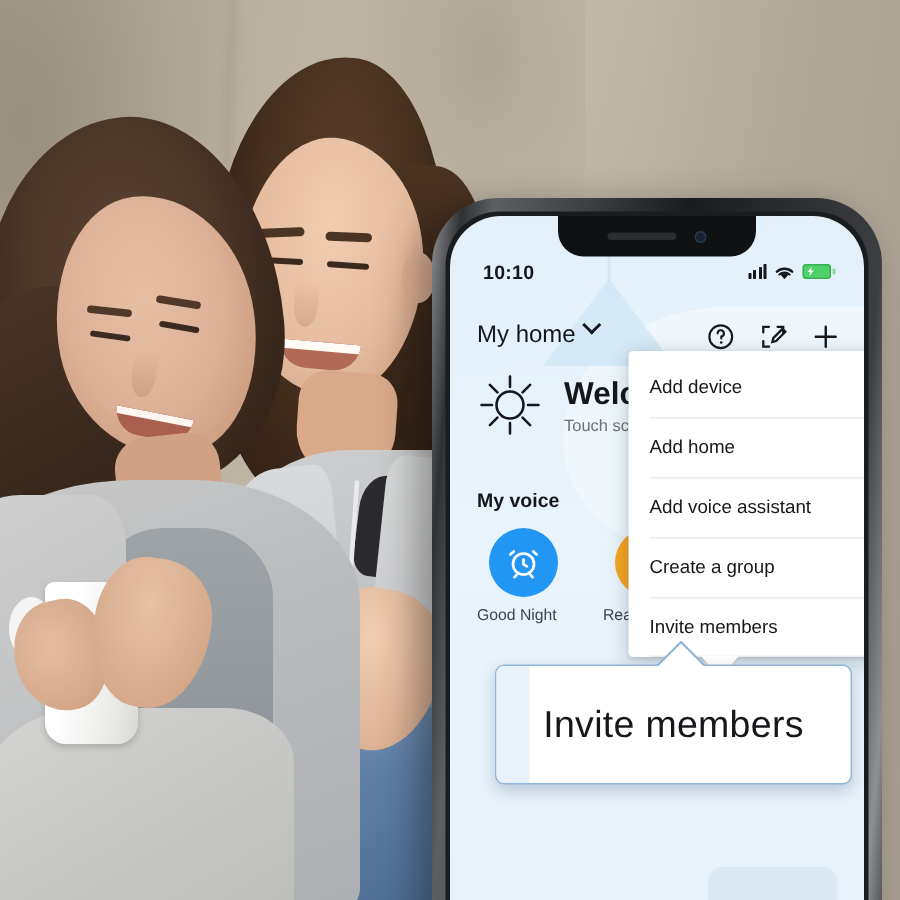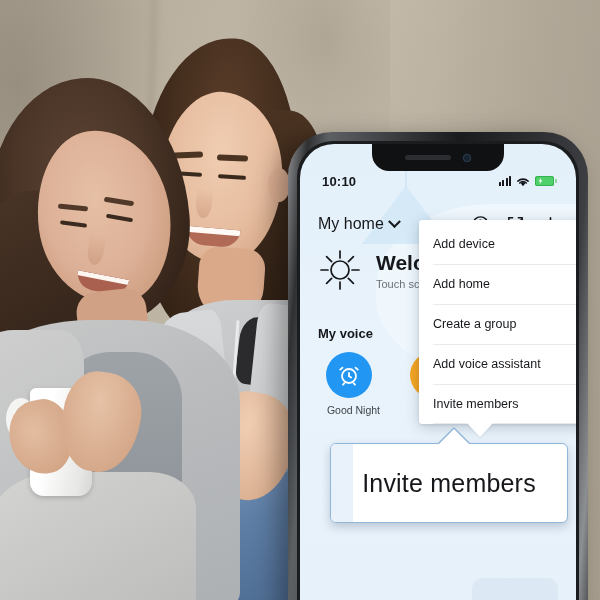--- a/index.html
+++ b/index.html
@@ -346,21 +346,21 @@
     opacity: .9; z-index: 1;
   }
 
   
   .appbar {
     position: absolute; left: 0; top: 62px; width: 100%; height: 36px;
     display: flex; align-items: center; justify-content: space-between;
     padding: 0 16px 0 18px;
     z-index: 20;
   }
-  .home-sel { display: flex; align-items: center; gap: 6px; }
+  .home-sel { display: flex; align-items: flex-start; gap: 6px; }
   .home-name { font-size: 16px; color: #16181b; font-weight: 500; }
   .chev {
     width: 9px; height: 9px;
     border-right: 2px solid #16181b; border-bottom: 2px solid #16181b;
     transform: rotate(45deg) translate(-2px,-2px);
   }
   .appbar-icons { display: flex; align-items: center; gap: 16px; }
   .ic { width: 19px; height: 19px; color: #16181b; }
   .ic svg { display: block; width: 100%; height: 100%; }
 
@@ -377,21 +377,21 @@
   
   .scenes-title {
     position: absolute; left: 18px; top: 182px;
     font-size: 13px; font-weight: bold; color: #15171a;
     z-index: 10;
   }
   .scene-row {
     position: absolute; left: 18px; top: 208px;
     display: flex; gap: 22px; z-index: 10;
   }
-  .scene { width: 62px; text-align: right; }
+  .scene { width: 62px; text-align: left; }
   .scene-icon {
     width: 46px; height: 46px; border-radius: 50%;
     margin: 0 auto 6px;
     display: flex; align-items: center; justify-content: center;
     color: #fff;
   }
   .scene-label { font-size: 10.5px; color: #3e4348; white-space: nowrap; }
 
   
   .mini-card {
@@ -404,21 +404,21 @@
   
   .hidden-word {
     position: absolute; left: 36px; top: 307px;
     font-size: 15px; color: #15171a; font-weight: 500;
     z-index: 12;
   }
 
   
   .menu {
     position: absolute;
-    left: 119px; top: 76px;
+    left: 119px; top: 90px;
     width: 169px;
     background: #fff;
     border-radius: 3px;
     box-shadow: 0 3px 14px rgba(25,40,60,.22), 0 1px 3px rgba(0,0,0,.10);
     z-index: 50;
     padding: 4px 0 0;
   }
   .menu-item {
     position: relative;
     font-size: 12.5px;
@@ -640,22 +640,22 @@
           </div>
         </div>
 
         <div class="hidden-word">m</div>
 
         <div class="mini-card"></div>
 
         <div class="menu">
           <div class="menu-item">Add device</div>
           <div class="menu-item">Add home</div>
+          <div class="menu-item">Add voice assistant</div>
           <div class="menu-item">Create a group</div>
-          <div class="menu-item">Add voice assistant</div>
           <div class="menu-item">Invite members<span class="menu-last-sep"></span></div>
           <div class="menu-arrow"></div>
         </div>
 
       </div>
     </div>
   </div>
 
   <div class="callout">
     <div class="callout-notch-b"></div>

